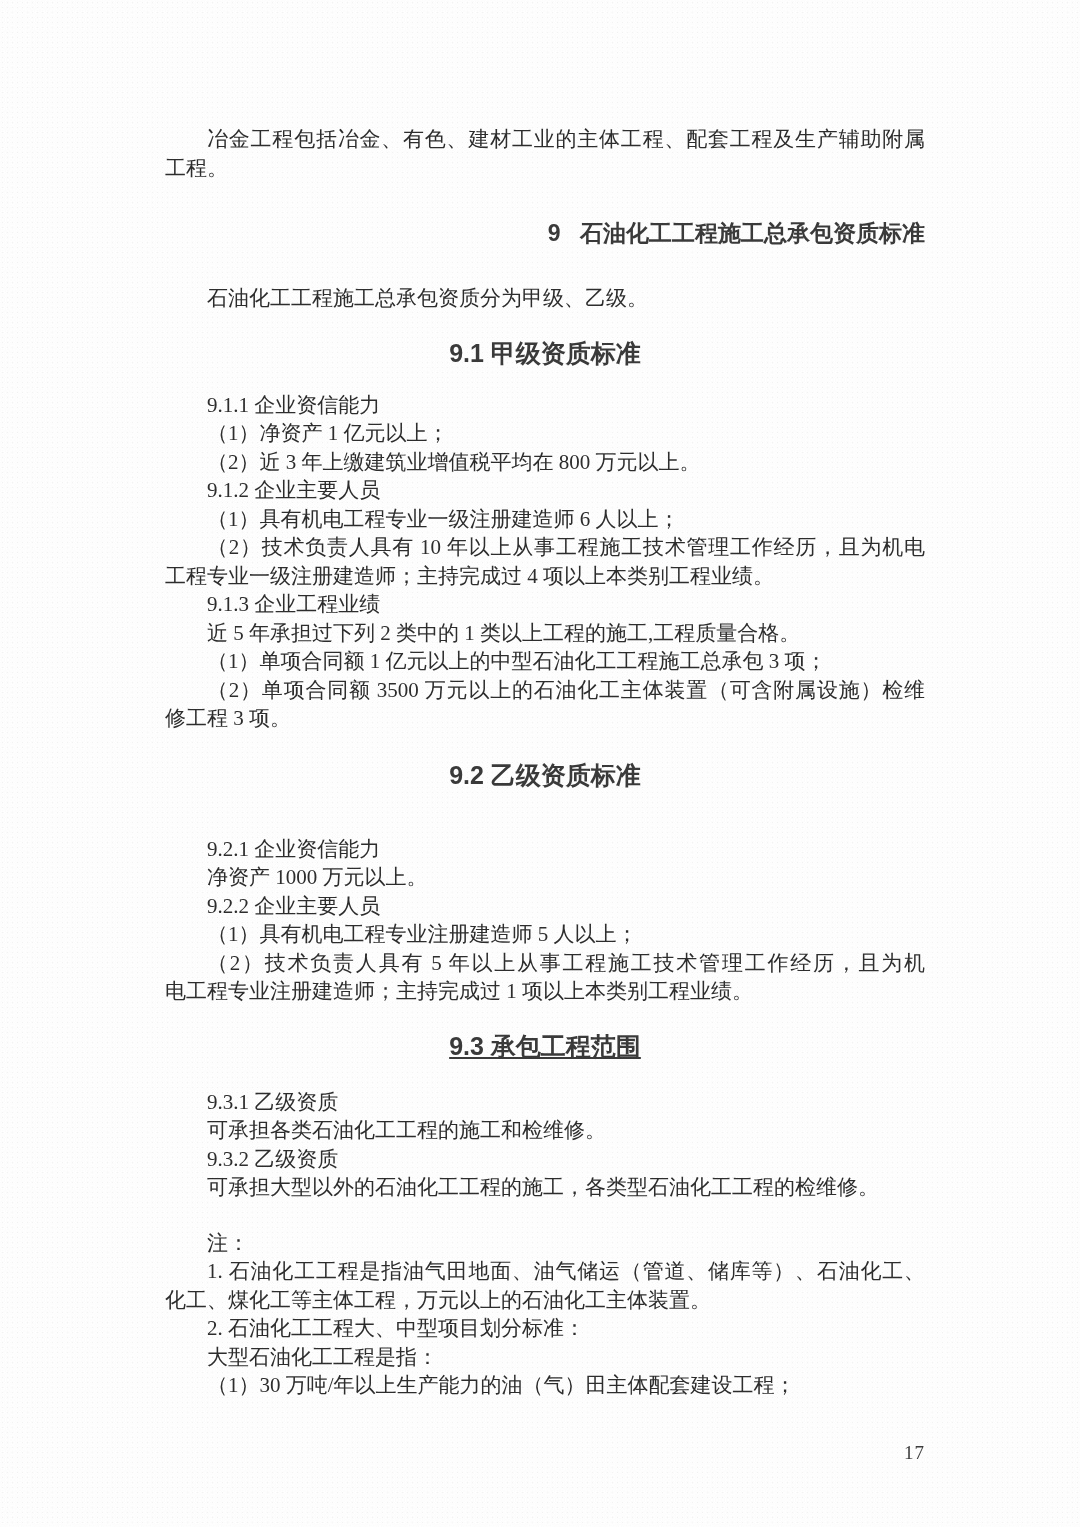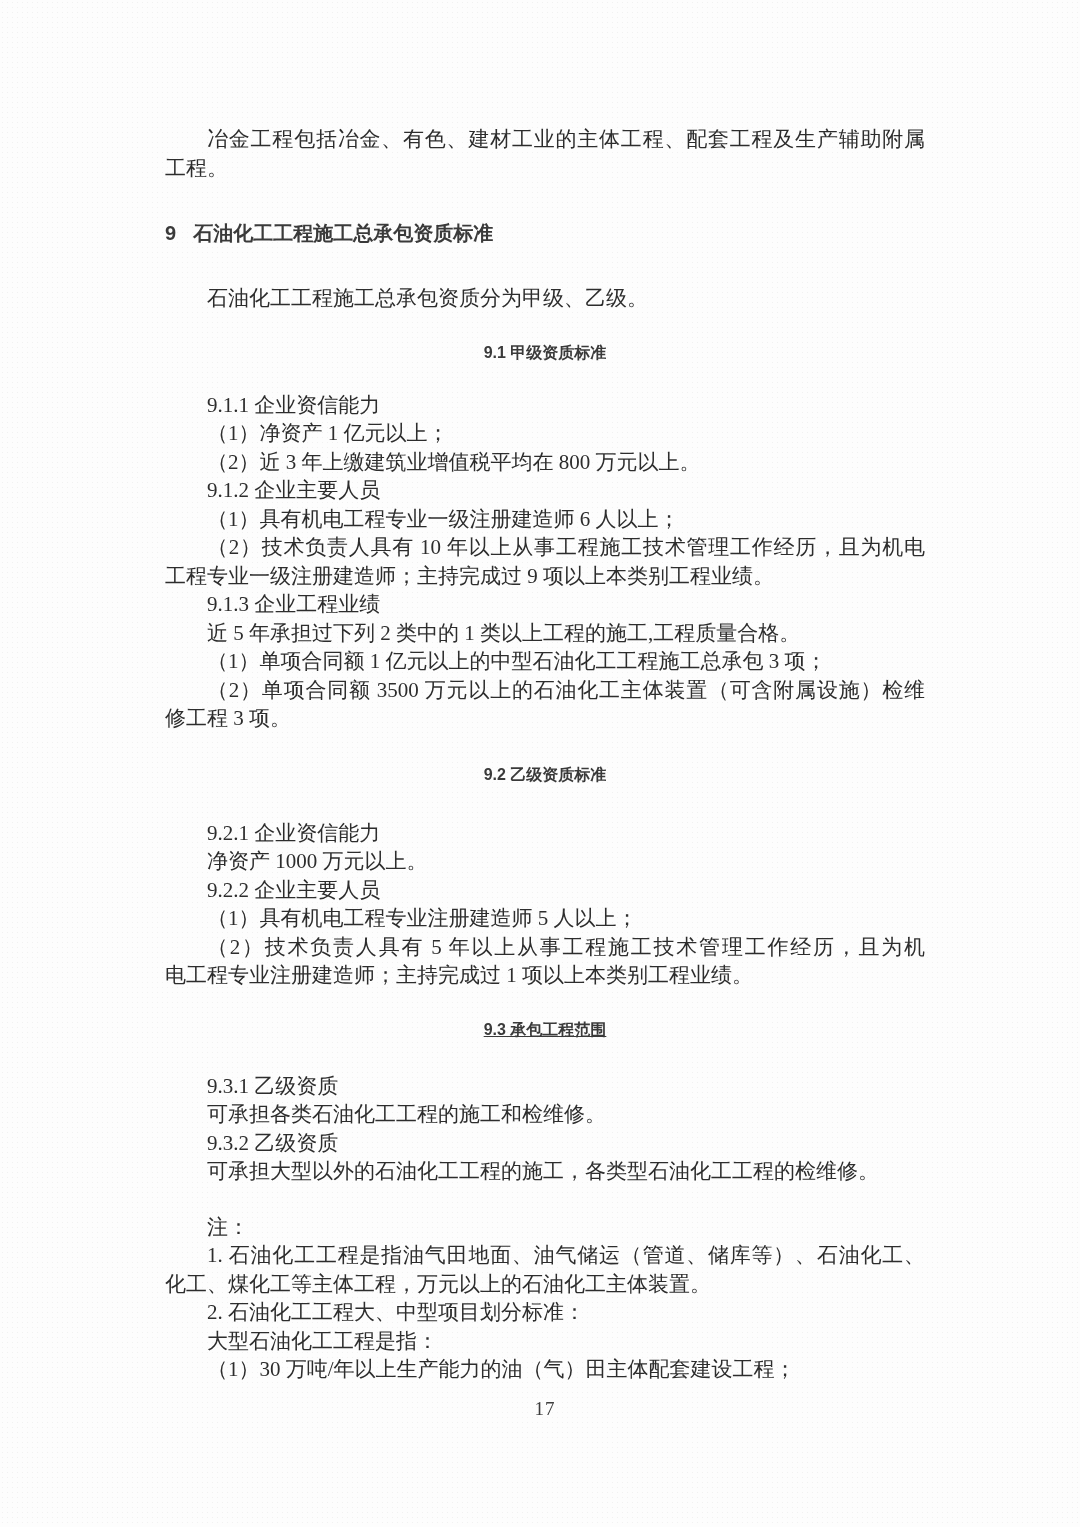--- a/index.html
+++ b/index.html
@@ -25,42 +25,42 @@
   }
   .line {
     text-align: justify;
     word-break: break-all;
   }
   .indent { text-indent: 2em; }
   .fill { text-align-last: justify; }
   .h1 {
     font-family: "Liberation Sans", "DejaVu Sans", sans-serif;
     font-weight: bold;
-    font-size: 20px;
+    font-size: 23px;
     line-height: 42px;
     color: #3a3a3a;
-    text-align: left;
+    text-align: right;
     margin: 30px 0 30px 0;
   }
   .h1 .chapter-num { margin-right: 0.85em; }
   .h2 {
     font-family: "Liberation Sans", "DejaVu Sans", sans-serif;
     font-weight: bold;
-    font-size: 16px;
+    font-size: 25px;
     line-height: 32px;
     color: #3a3a3a;
     text-align: center;
   }
   .h2-91 { margin: 24px 0 22px 0; }
-  .h2-92 { margin: 26px 0 28px 0; }
+  .h2-92 { margin: 26px 0 44px 0; }
   .h2-93 { margin: 24px 0 26px 0; text-decoration: underline; }
   .notes-block { margin-top: 27px; }
   .footer {
-    margin-top: 12px;
-    text-align: center;
+    margin-top: 40px;
+    text-align: right;
     font-size: 19px;
     line-height: 26px;
     color: #3d3d3d;
     letter-spacing: 1px;
   }
 </style>
 </head>
 <body>
 
 <div class="page">
@@ -77,21 +77,21 @@
   <div class="line indent">石油化工工程施工总承包资质分为甲级、乙级。</div>
 
   <div class="h2 h2-91">9.1 甲级资质标准</div>
   <div>
     <div class="line indent">9.1.1 企业资信能力</div>
     <div class="line indent">（1）净资产 1 亿元以上；</div>
     <div class="line indent">（2）近 3 年上缴建筑业增值税平均在 800 万元以上。</div>
     <div class="line indent">9.1.2 企业主要人员</div>
     <div class="line indent">（1）具有机电工程专业一级注册建造师 6 人以上；</div>
     <div class="line indent fill">（2）技术负责人具有 10 年以上从事工程施工技术管理工作经历，且为机电</div>
-    <div class="line">工程专业一级注册建造师；主持完成过 9 项以上本类别工程业绩。</div>
+    <div class="line">工程专业一级注册建造师；主持完成过 4 项以上本类别工程业绩。</div>
     <div class="line indent">9.1.3 企业工程业绩</div>
     <div class="line indent">近 5 年承担过下列 2 类中的 1 类以上工程的施工,工程质量合格。</div>
     <div class="line indent">（1）单项合同额 1 亿元以上的中型石油化工工程施工总承包 3 项；</div>
     <div class="line indent fill">（2）单项合同额 3500 万元以上的石油化工主体装置（可含附属设施）检维</div>
     <div class="line">修工程 3 项。</div>
   </div>
 
   <div class="h2 h2-92">9.2 乙级资质标准</div>
   <div>
     <div class="line indent">9.2.1 企业资信能力</div>

